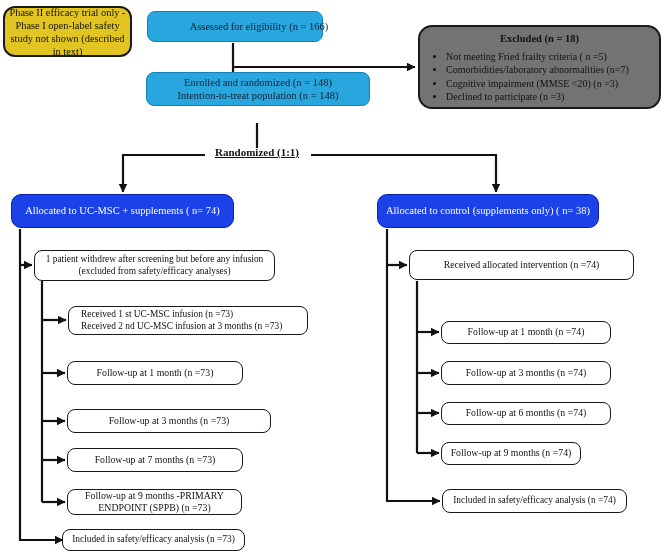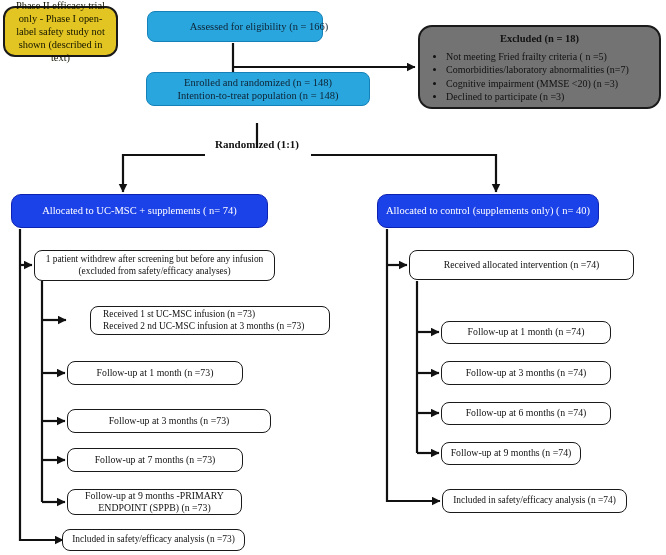--- a/index.html
+++ b/index.html
@@ -86,21 +86,21 @@
       <path d="M387,265 L407,265" marker-end="url(#arr)"></path>
 
       <path d="M417,281 L417,453"></path>
       <path d="M417,332 L439,332" marker-end="url(#arr)"></path>
       <path d="M417,373 L439,373" marker-end="url(#arr)"></path>
       <path d="M417,413 L439,413" marker-end="url(#arr)"></path>
       <path d="M417,453 L439,453" marker-end="url(#arr)"></path>
     </g>
   </svg>
 
-  <div class="box note" style="left:3px;top:6px;width:115px;height:51px;">
+  <div class="box note" style="left:3px;top:6px;width:129px;height:51px;">
     <div>Phase II efficacy trial only - Phase I open-label safety study not shown (described in text)</div>
   </div>
 
   <div class="box cyan" style="left:147px;top:11px;width:176px;height:31px;padding-left:48px;">
     <div class="line">Assessed for eligibility (n = 166)</div>
   </div>
 
   <div class="box excluded" style="left:418px;top:25px;width:243px;height:84px;">
     <div class="title">Excluded (n = 18)</div>
     <ul>
@@ -109,35 +109,35 @@
       <li>Cognitive impairment (MMSE &lt;20)  (n =3)</li>
       <li>Declined to participate (n =3)</li>
     </ul>
   </div>
 
   <div class="box cyan" style="left:146px;top:72px;width:224px;height:34px;">
     <div class="line">Enrolled and randomized (n = 148)</div>
     <div class="line">Intention-to-treat population (n = 148)</div>
   </div>
 
-  <div class="randomized" style="left:197px;top:138px;width:120px;">Randomized (1:1)</div>
+  <div class="randomized" style="left:197px;top:146px;width:120px;text-decoration:underline;">Randomized (1:1)</div>
 
-  <div class="box blue" style="left:11px;top:194px;width:257px;height:34px;">
+  <div class="box blue" style="left:11px;top:194px;width:223px;height:34px;">
     <div class="line">Allocated to UC-MSC + supplements ( n= 74)</div>
   </div>
   <div class="box blue" style="left:377px;top:194px;width:222px;height:34px;">
-    <div class="line">Allocated to control (supplements only) ( n= 40)</div>
+    <div class="line">Allocated to control (supplements only) ( n= 38)</div>
   </div>
 
   <div class="box white small" style="left:34px;top:250px;width:241px;height:31px;">
     <div class="line">1 patient withdrew after screening but before any infusion</div>
     <div class="line">(excluded from safety/efficacy analyses)</div>
   </div>
 
-  <div class="box white small leftalign" style="left:68px;top:306px;width:240px;height:29px;margin-left:22px;">
+  <div class="box white small leftalign" style="left:68px;top:306px;width:240px;height:29px;">
     <div class="line">Received 1 st UC-MSC infusion (n =73)</div>
     <div class="line">Received 2 nd UC-MSC infusion at 3 months (n =73)</div>
   </div>
 
   <div class="box white" style="left:67px;top:361px;width:176px;height:24px;">
     <div class="line">Follow-up at 1 month (n =73)</div>
   </div>
 
   <div class="box white" style="left:67px;top:409px;width:204px;height:24px;">
     <div class="line">Follow-up at 3 months (n =73)</div>

